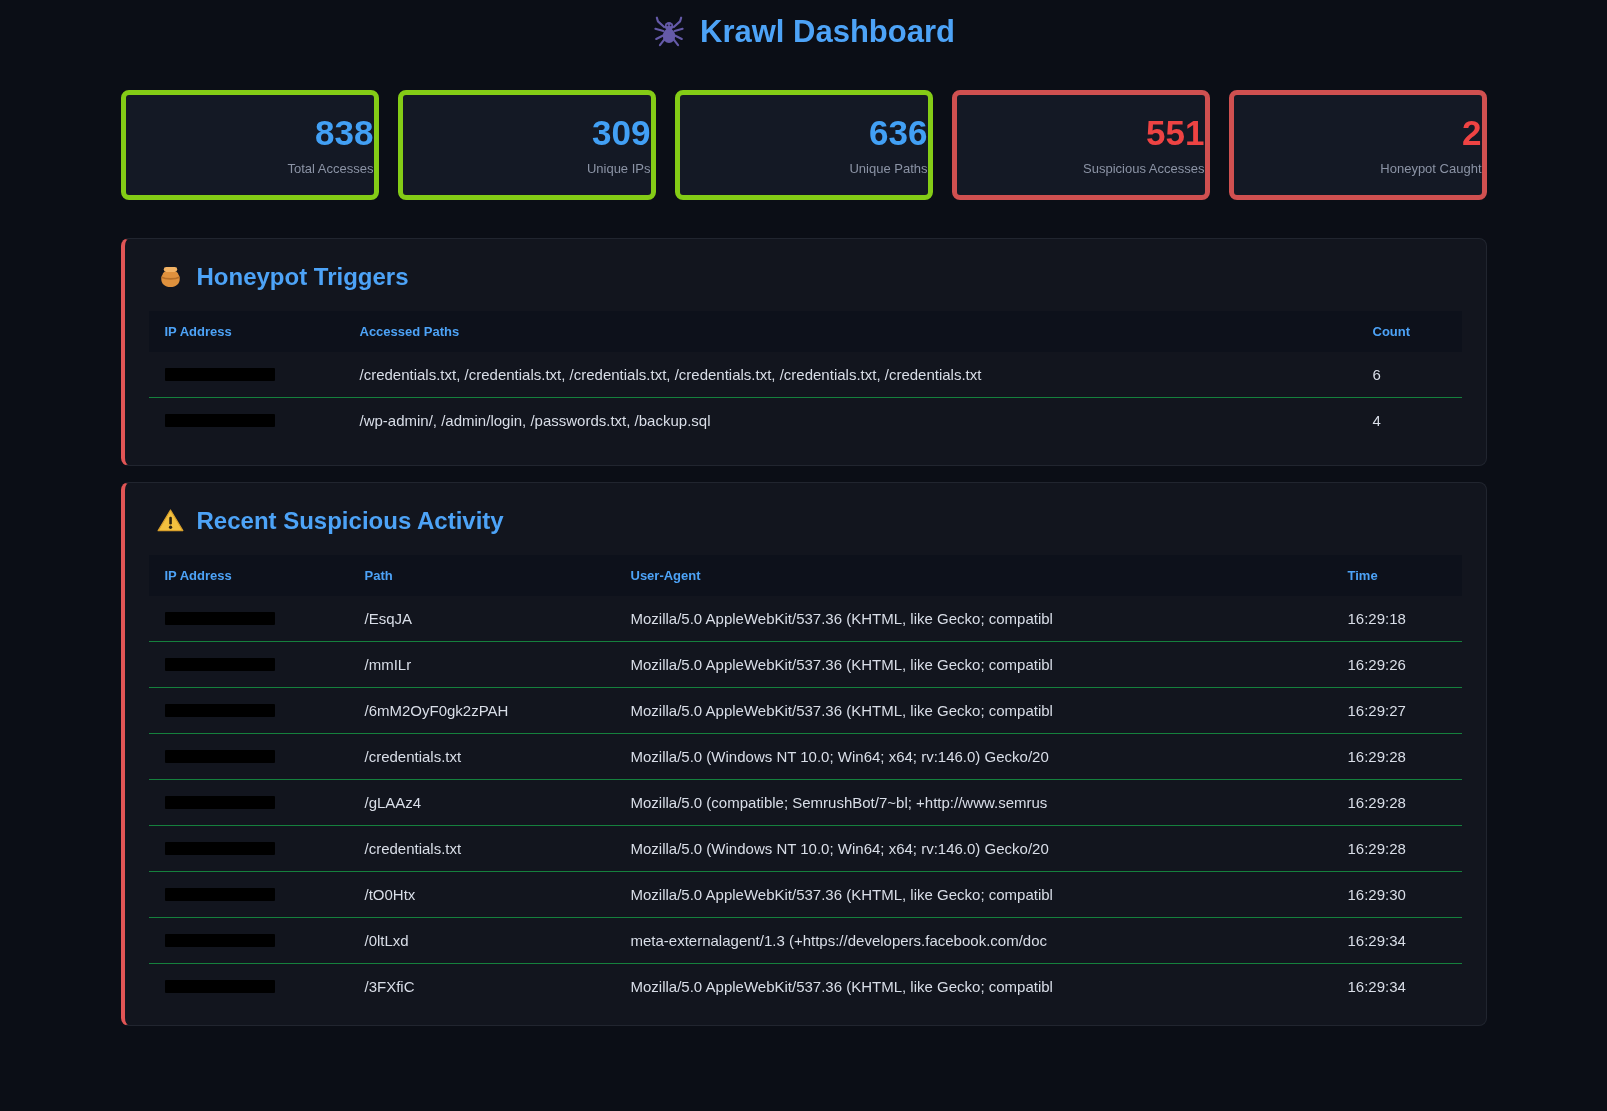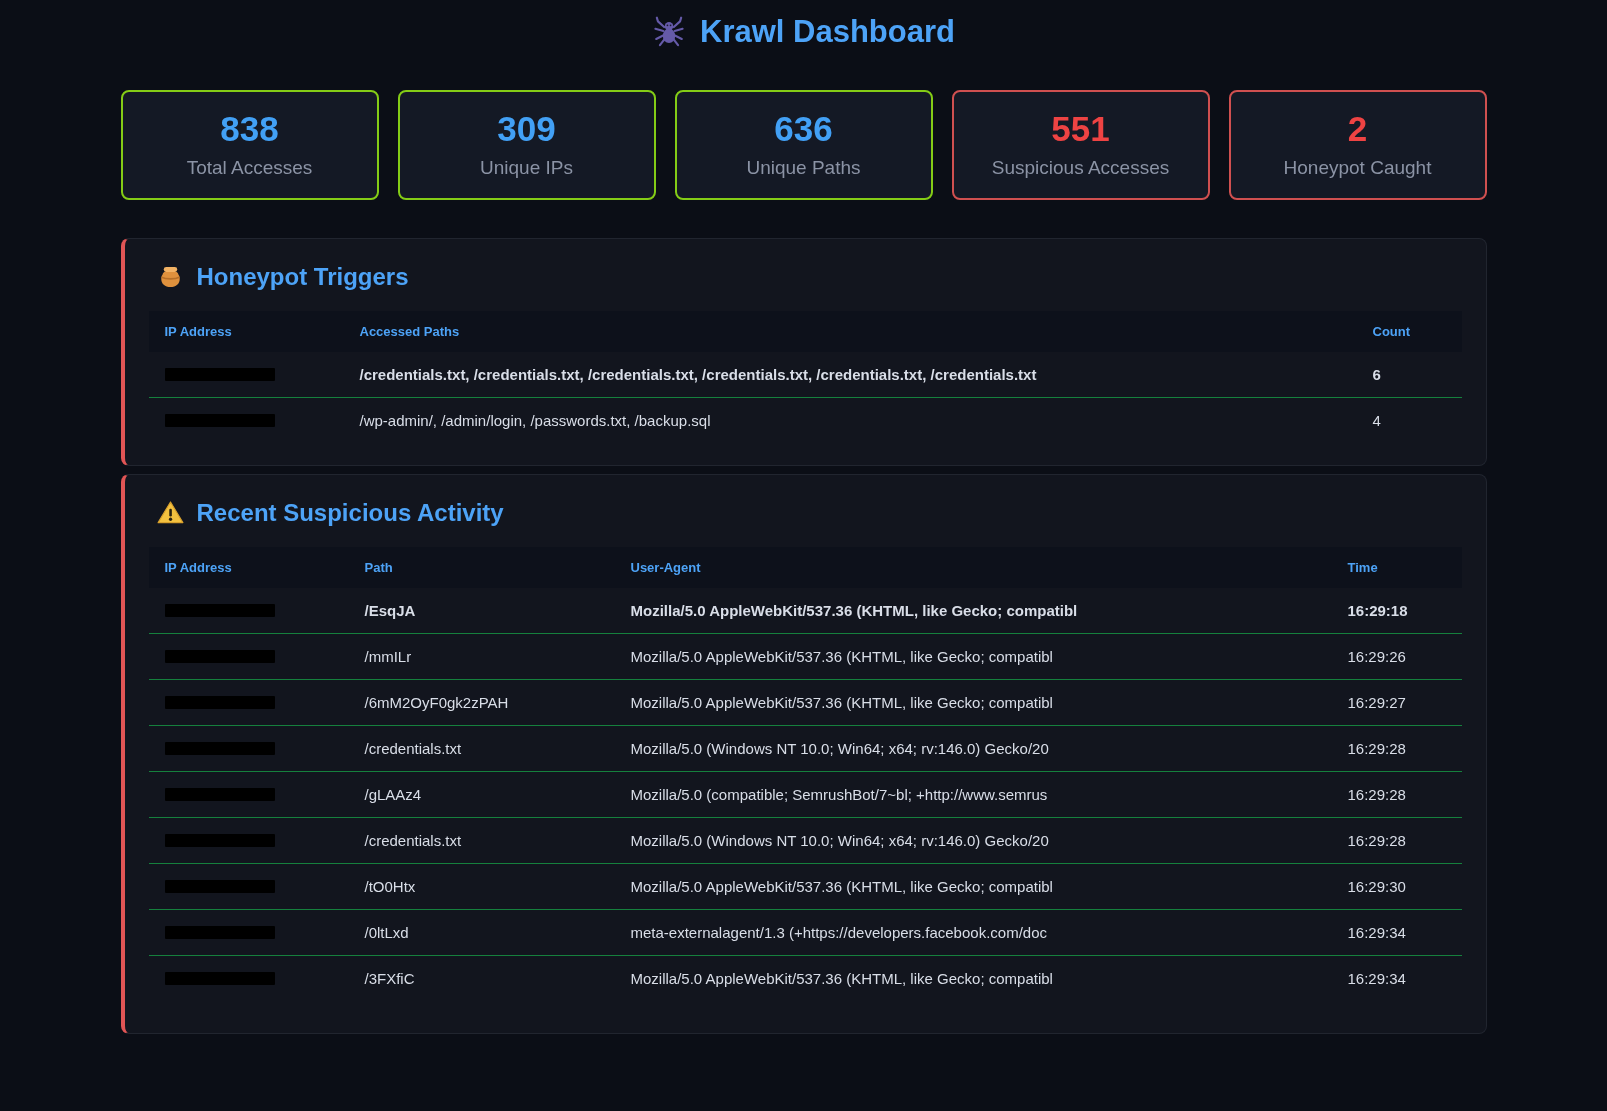--- a/index.html
+++ b/index.html
@@ -18,39 +18,39 @@
     margin:14px 0 0 0;
     font-size:31px; font-weight:bold; color:#4da3f7;
   }
   .page-title svg { display:block; }
 
   
   .stats { display:flex; gap:19px; margin-top:40px; }
   .stat-card {
     flex:1; height:110px;
     background:#141925;
-    border:2px solid #84cc16;
+    border:5px solid #84cc16;
     border-radius:8px;
-    display:flex; flex-direction:column; align-items:center; justify-content:center;
+    display:flex; flex-direction:column; align-items:flex-end; justify-content:center;
   }
   .stat-card.red { border-color:#d05050; }
   .stat-value { font-size:35px; font-weight:bold; color:#42a0f5; line-height:1; }
   .stat-card.red .stat-value { color:#ee4343; }
-  .stat-label { font-size:19px; color:#8b93a5; margin-top:11px; }
+  .stat-label { font-size:13px; color:#8b93a5; margin-top:11px; }
 
   
   .panel {
     background:#12151e;
     border:1px solid #21252f;
     border-left:4px solid #e15555;
     border-radius:8px;
     margin-top:38px;
     padding:22px 24px 22px 24px;
   }
-  .panel.second { margin-top:8px; padding-bottom:32px; }
+  .panel.second { margin-top:16px; padding-bottom:16px; }
   .panel-title {
     display:flex; align-items:flex-start; gap:13px;
     font-size:24px; font-weight:bold; color:#4da3f7;
     margin:2px 0 20px 8px;
   }
   .panel-title svg { display:block; }
 
   
   table { width:100%; border-collapse:collapse; table-layout:fixed; }
   thead th {
@@ -60,21 +60,21 @@
     text-align:left;
     padding:13px 16px;
   }
   tbody td {
     padding:14px 16px;
     font-size:15px;
     color:#d9dee8;
     border-top:1px solid #15803d;
     white-space:nowrap; overflow:hidden;
   }
-  tbody tr:first-child td { border-top:none;font-weight:bold; }
+  tbody tr:first-child td { border-top:none; }
 
   .hp-col-ip   { width:195px; }
   .hp-col-count{ width:105px; }
   .sa-col-ip   { width:200px; }
   .sa-col-path { width:266px; }
   .sa-col-time { width:130px; }
 
   .redacted {
     width:110px; height:13px;
     background:#000000;

